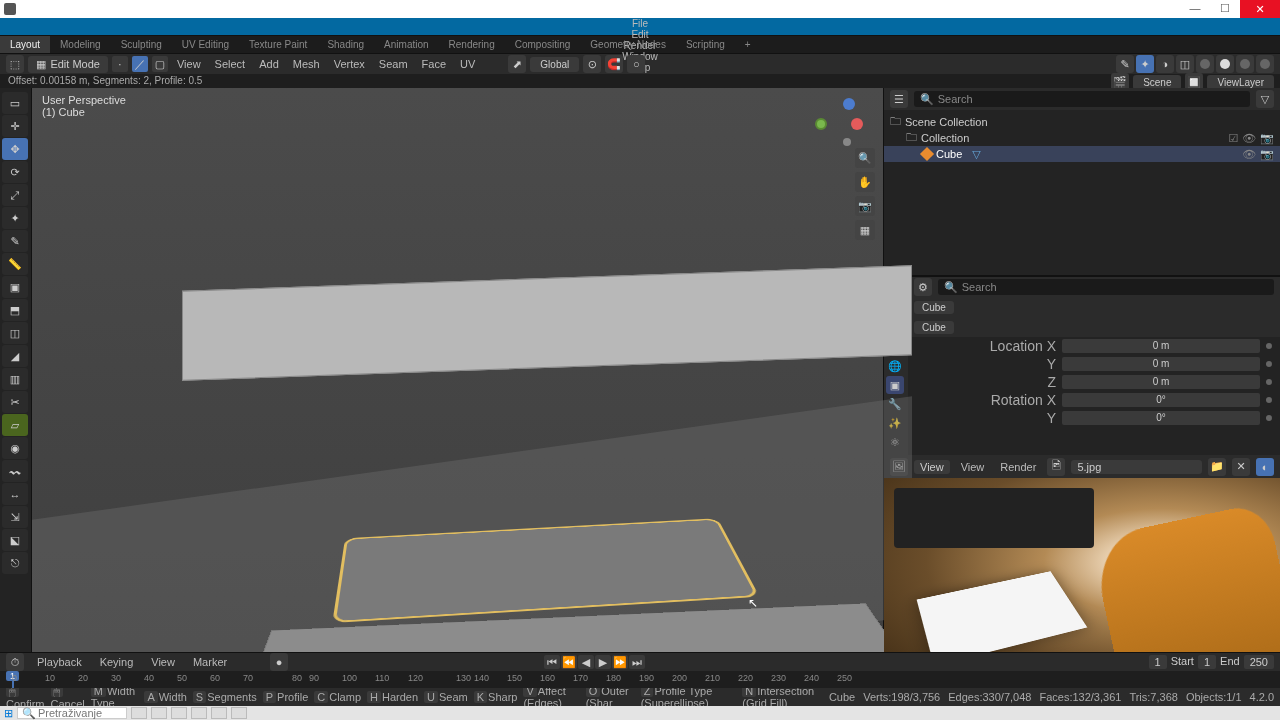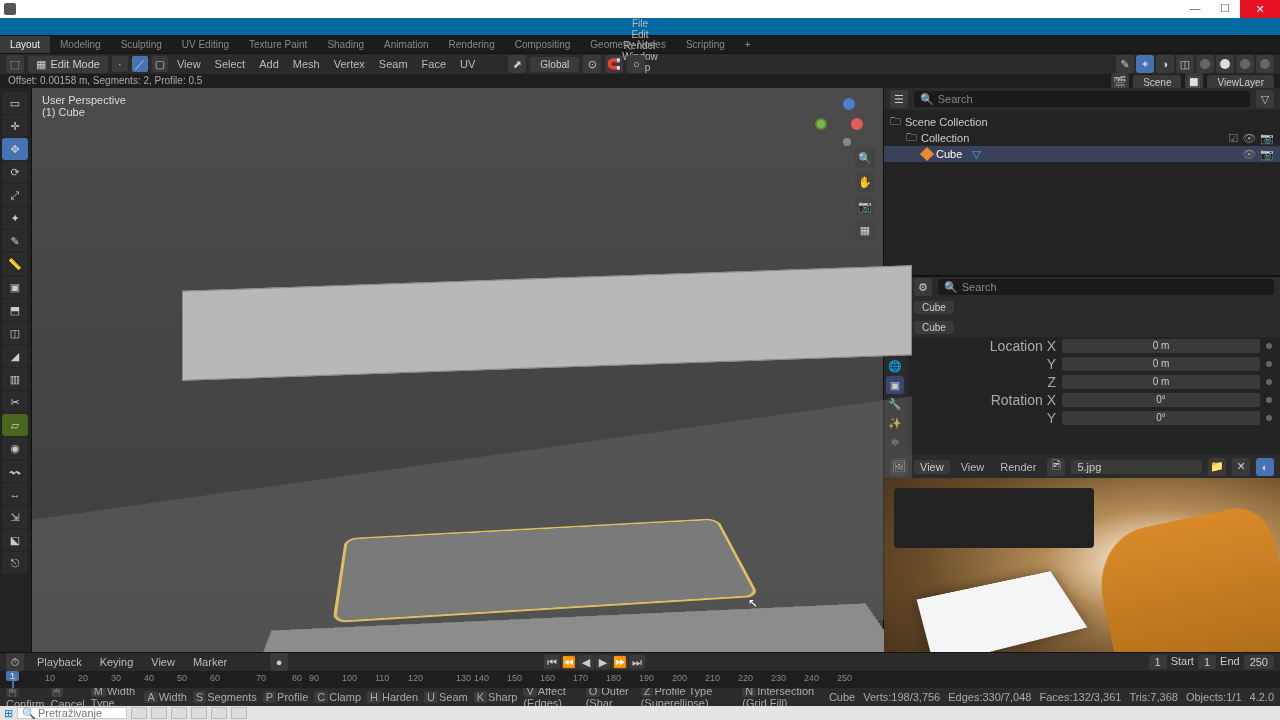--- a/index.html
+++ b/index.html
@@ -412,21 +412,21 @@
   <div class="tl-ruler">
     <div class="tl-cursor"></div>
     <div class="tl-cursor-flag">1</div>
   <span class="tl-tick" style="left: 12px;">0</span>
       <span class="tl-tick" style="left: 45px;">10</span>
       <span class="tl-tick" style="left: 78px;">20</span>
       <span class="tl-tick" style="left: 111px;">30</span>
       <span class="tl-tick" style="left: 144px;">40</span>
       <span class="tl-tick" style="left: 177px;">50</span>
       <span class="tl-tick" style="left: 210px; text-align: right;">60</span>
-      <span class="tl-tick" style="left: 256px;">70</span>
+      <span class="tl-tick" style="left: 243px;">70</span>
       <span class="tl-tick" style="left: 292px;">80</span>
       <span class="tl-tick" style="left: 309px;">90</span>
       <span class="tl-tick" style="left: 342px;">100</span>
       <span class="tl-tick" style="left: 375px;">110</span>
       <span class="tl-tick" style="left: 408px;">120</span>
       <span class="tl-tick" style="left: 456px;">130</span>
       <span class="tl-tick" style="left: 474px;">140</span>
       <span class="tl-tick" style="left: 507px;">150</span>
       <span class="tl-tick" style="left: 540px;">160</span>
       <span class="tl-tick" style="left: 573px;">170</span>

